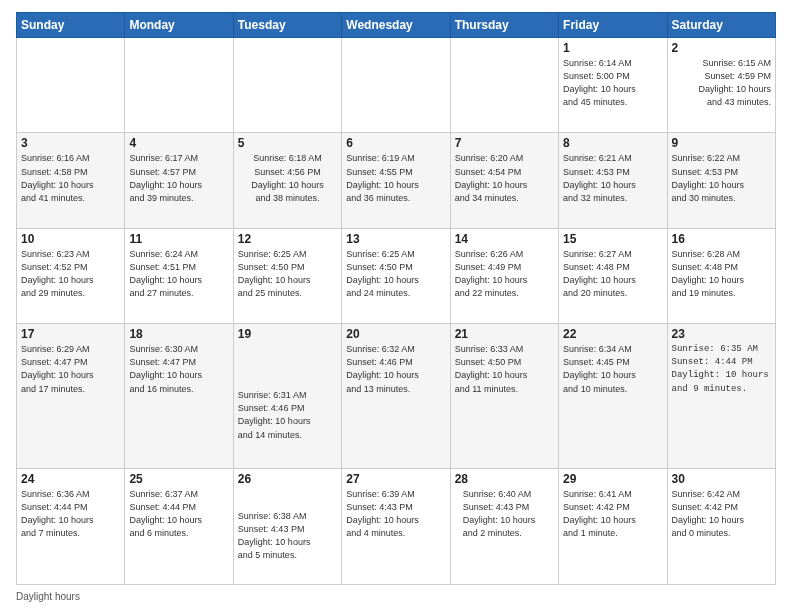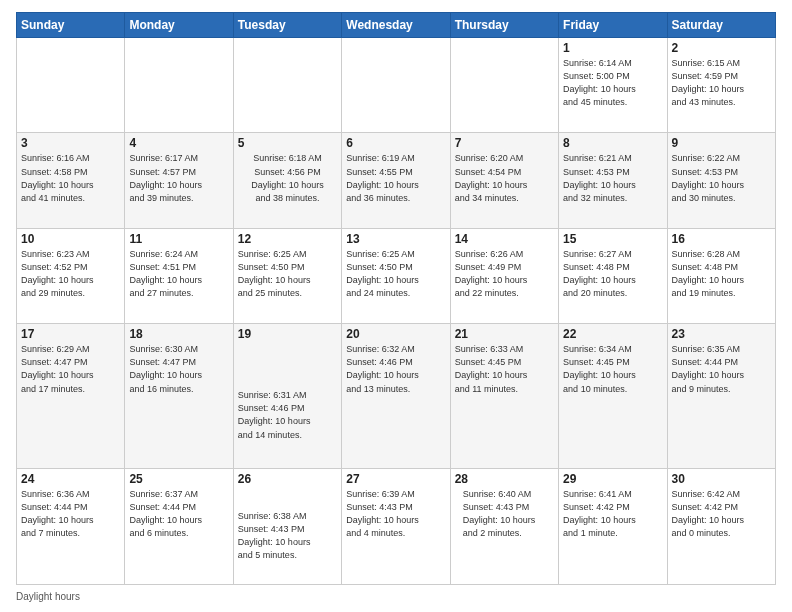--- a/index.html
+++ b/index.html
@@ -132,21 +132,21 @@
           <td class="empty-cell"></td>
           <td>
             <span class="day-num">1</span>
             <div class="day-info" style="white-space: pre-line;">Sunrise: 6:14 AM
 Sunset: 5:00 PM
 Daylight: 10 hours
 and 45 minutes.</div>
           </td>
           <td>
             <span class="day-num">2</span>
-            <div class="day-info" style="white-space: pre-line;">Sunrise: 6:15 AM
+            <div class="day-info" style="white-space: pre-line; text-align: right;">Sunrise: 6:15 AM
 Sunset: 4:59 PM
 Daylight: 10 hours
 and 43 minutes.</div>
           </td>
         </tr>
         <tr>
           <td>
             <span class="day-num">3</span>
             <div class="day-info" style="white-space: pre-line;">Sunrise: 6:16 AM
 Sunset: 4:58 PM
@@ -272,34 +272,34 @@
           <td>
             <span class="day-num">20</span>
             <div class="day-info" style="white-space: pre-line;">Sunrise: 6:32 AM
 Sunset: 4:46 PM
 Daylight: 10 hours
 and 13 minutes.</div>
           </td>
           <td>
             <span class="day-num">21</span>
             <div class="day-info" style="white-space: pre-line;">Sunrise: 6:33 AM
-Sunset: 4:45 PM
+Sunset: 4:50 PM
 Daylight: 10 hours
 and 11 minutes.</div>
           </td>
           <td>
             <span class="day-num">22</span>
             <div class="day-info" style="white-space: pre-line;">Sunrise: 6:34 AM
 Sunset: 4:45 PM
 Daylight: 10 hours
 and 10 minutes.</div>
           </td>
           <td>
             <span class="day-num">23</span>
-            <div class="day-info" style="white-space: pre-line;">Sunrise: 6:35 AM
+            <div class="day-info" style="white-space: pre-line; font-family: Liberation Mono, monospace;">Sunrise: 6:35 AM
 Sunset: 4:44 PM
 Daylight: 10 hours
 and 9 minutes.</div>
           </td>
         </tr>
         <tr>
           <td>
             <span class="day-num">24</span>
             <div class="day-info" style="white-space: pre-line;">Sunrise: 6:36 AM
 Sunset: 4:44 PM

